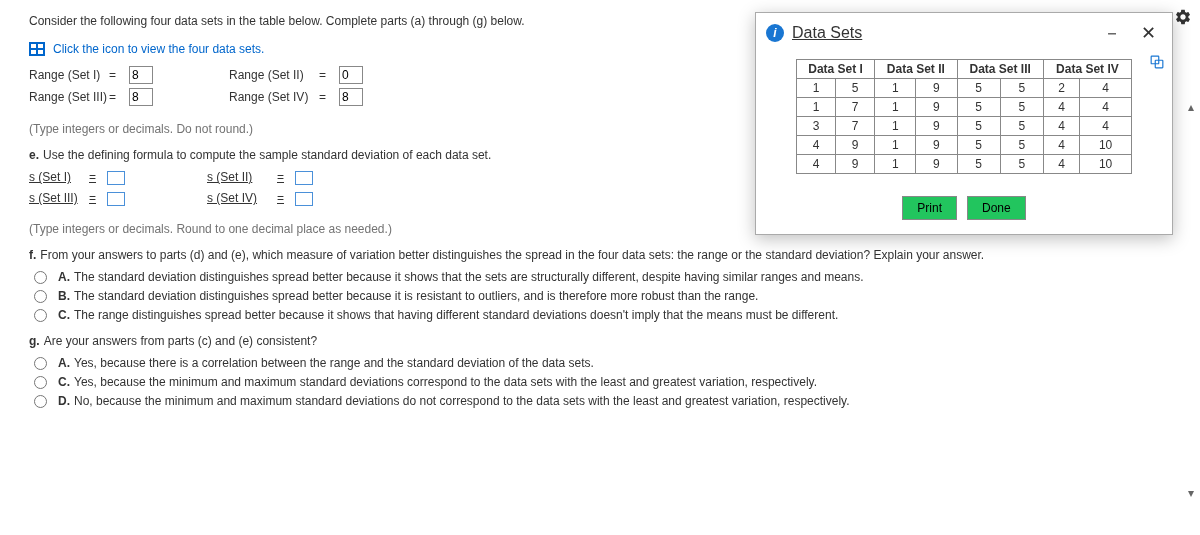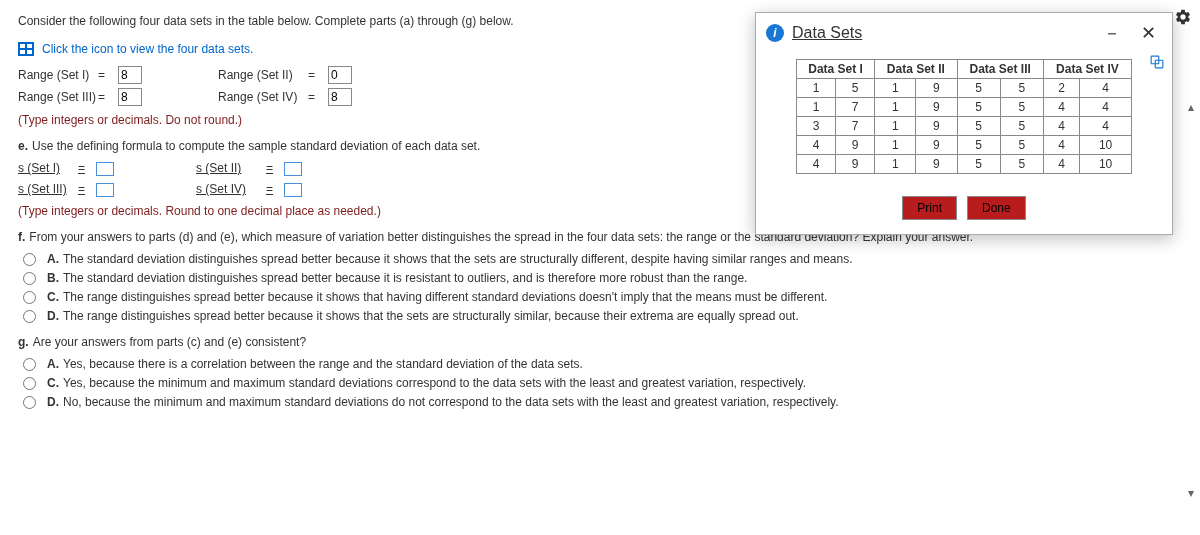--- a/index.html
+++ b/index.html
@@ -29,21 +29,21 @@
     height: 400px;
   }
   .scroll-up, .scroll-down {
     width: 14px; height: 14px;
     display: flex; align-items: center; justify-content: center;
     color: #666;
     cursor: pointer;
   }
   .scroll-down { position: absolute; bottom: 0; }
   .main {
-    padding: 14px 18px;
+    padding: 14px 29px;
   }
   .intro { margin-bottom: 14px; }
   .link-row {
     display: flex;
     align-items: center;
     gap: 8px;
     color: #0066cc;
     cursor: pointer;
     margin-bottom: 10px;
   }
@@ -73,21 +73,21 @@
     padding: 0 2px;
     text-align: left;
   }
   .blank-box {
     width: 18px;
     height: 14px;
     border: 1.5px solid #4a90d9;
     display: inline-block;
     vertical-align: middle;
   }
-  .note { color: #7f1d1d; margin-top: 7px; margin-bottom: 12px; }
+  .note { color: #737373; margin-top: 16px; margin-bottom: 12px; }
   .section-label { font-weight: bold; margin-right: 4px; }
   .sd-grid {
     display: grid;
     grid-template-columns: 60px 18px 40px 60px 70px 18px 40px;
     row-gap: 6px;
     align-items: center;
     margin: 8px 0 4px 0;
     text-decoration: underline;
   }
   .question { margin: 10px 0 8px 0; }
@@ -148,21 +148,21 @@
     color: #1976d2;
   }
   .modal-footer {
     display: flex;
     justify-content: center;
     gap: 10px;
     padding: 12px 0 14px 0;
   }
   .btn {
     border: 1px solid #888;
-    background: #b91c1c;
+    background: #22c55e;
     padding: 4px 14px;
     font-size: 12px;
     cursor: pointer;
   }
 </style>
 </head>
 <body>
 
 <div class="gear">
   <svg width="18" height="18" viewBox="0 0 24 24" fill="#333">
@@ -229,24 +229,20 @@
         <input type="radio" name="f" style="">
         <div><span class="opt-letter">A.</span><span>The standard deviation distinguishes spread better because it shows that the sets are structurally different, despite having similar ranges and means.</span></div>
       </div>
     <div class="option-row">
         <input type="radio" name="f" style="">
         <div><span class="opt-letter">B.</span><span>The standard deviation distinguishes spread better because it is resistant to outliers, and is therefore more robust than the range.</span></div>
       </div>
     <div class="option-row">
         <input type="radio" name="f" style="">
         <div><span class="opt-letter">C.</span><span>The range distinguishes spread better because it shows that having different standard deviations doesn't imply that the means must be different.</span></div>
-      </div>
-    <div class="option-row">
-        <input type="radio" name="f" style="">
-        <div><span class="opt-letter">D.</span><span>The range distinguishes spread better because it shows that the sets are structurally similar, because their extrema are equally spread out.</span></div>
       </div>
   </div>
 
   <div class="question"><span class="section-label">g.</span><span>Are your answers from parts (c) and (e) consistent?</span></div>
   <div class="options">
     <div class="option-row">
         <input type="radio" name="g" style="">
         <div><span class="opt-letter">A.</span><span>Yes, because there is a correlation between the range and the standard deviation of the data sets.</span></div>
       </div>
     <div class="option-row">

